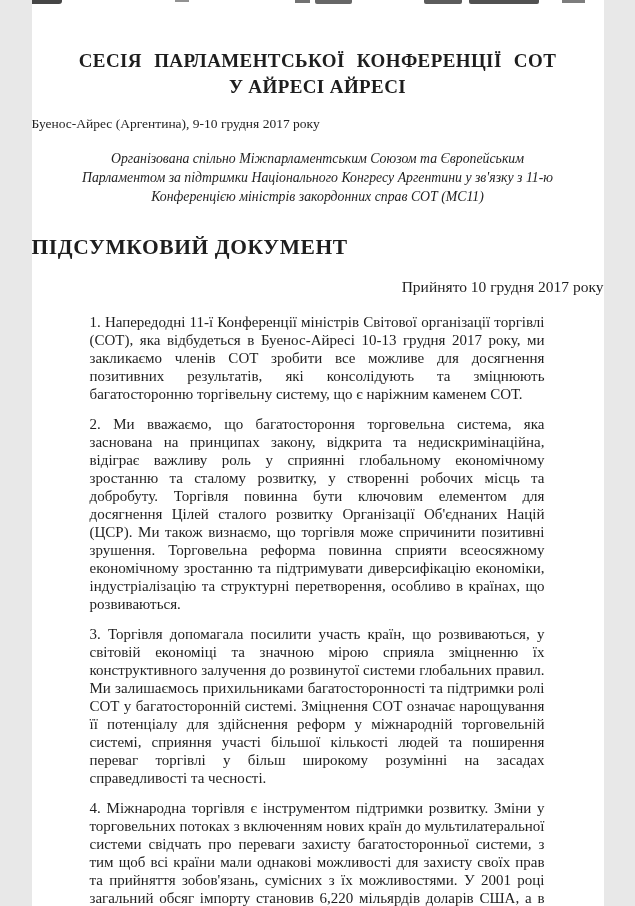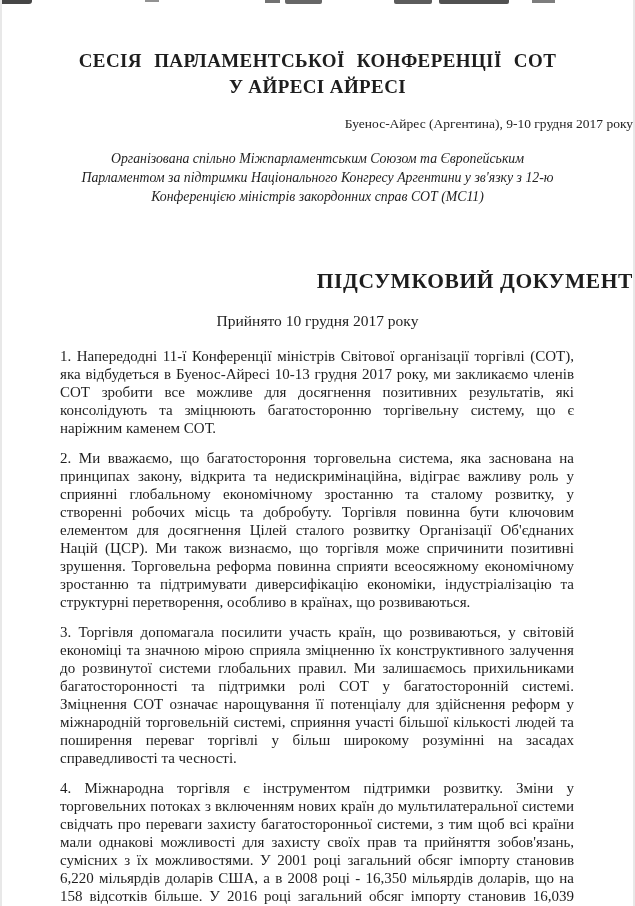--- a/index.html
+++ b/index.html
@@ -1,18 +1,18 @@
 <!DOCTYPE html>
 <html lang="uk"><head>
 <meta charset="utf-8">
 <style>
   html, body { margin: 0; padding: 0; background: #e8e8e8; }
   .page {
     position: relative;
-    width: 631px;
+    width: 572px;
     height: 906px;
     margin: 0 auto;
     background: #ffffff;
     color: #1e1e1e;
     font-family: "Liberation Serif", "DejaVu Serif", serif;
     overflow: hidden;
   }
   
   .artifact {
     position: absolute;
@@ -33,44 +33,44 @@
     text-align: center;
     font-size: 19px;
     font-weight: bold;
     line-height: 26px;
     letter-spacing: 0.4px;
   }
   .doc-title .line1 { word-spacing: 7px; }
 
   .date-line {
     margin-top: 15px;
-    text-align: right;
+    text-align: left;
     font-size: 13.5px;
     line-height: 17px;
   }
 
   .organizer-note {
     margin: 17px auto 0;
     max-width: 497px;
     text-align: center;
     font-style: italic;
     font-size: 13.8px;
     line-height: 19px;
   }
 
   .section-heading {
-    margin-top: 63px;
-    text-align: right;
+    margin-top: 29px;
+    text-align: left;
     font-size: 21.5px;
     line-height: 24px;
     letter-spacing: 0.6px;
   }
   .section-subheading {
     margin-top: 12px;
-    text-align: center;
+    text-align: right;
     font-size: 15.5px;
     line-height: 20px;
   }
 
   .body-text {
     margin: 16px 59px 0 58px;
   }
   .para {
     margin: 0 0 12px 0;
     font-size: 15px;
@@ -93,21 +93,21 @@
   <div class="artifact a7"></div>
 
   <header>
     <h1 class="doc-title">
       <div class="line1">СЕСІЯ ПАРЛАМЕНТСЬКОЇ КОНФЕРЕНЦІЇ СОТ</div>
       <div class="line2">У АЙРЕСІ АЙРЕСІ</div>
     </h1>
 
     <div class="date-line">Буенос-Айрес (Аргентина), 9-10 грудня 2017 року</div>
 
-    <div class="organizer-note">Організована спільно Міжпарламентським Союзом та Європейським Парламентом за підтримки Національного Конгресу Аргентини у зв'язку з 12-ю Конференцією міністрів закордонних справ СОТ (МС11)</div>
+    <div class="organizer-note">Організована спільно Міжпарламентським Союзом та Європейським Парламентом за підтримки Національного Конгресу Аргентини у зв'язку з 11-ю Конференцією міністрів закордонних справ СОТ (МС11)</div>
   </header>
 
   <section>
     <h2 class="section-heading">ПІДСУМКОВИЙ ДОКУМЕНТ</h2>
     <div class="section-subheading">Прийнято 10 грудня 2017 року</div>
   </section>
 
   <main class="body-text">
     <p class="para">1. Напередодні 11-ї Конференції міністрів Світової організації торгівлі (СОТ), яка відбудеться в Буенос-Айресі 10-13 грудня 2017 року, ми закликаємо членів СОТ зробити все можливе для досягнення позитивних результатів, які консолідують та зміцнюють багатосторонню торгівельну систему, що є наріжним каменем СОТ.</p>
     <p class="para">2. Ми вважаємо, що багатостороння торговельна система, яка заснована на принципах закону, відкрита та недискримінаційна, відіграє важливу роль у сприянні глобальному економічному зростанню та сталому розвитку, у створенні робочих місць та добробуту. Торгівля повинна бути ключовим елементом для досягнення Цілей сталого розвитку Організації Об'єднаних Націй (ЦСР). Ми також визнаємо, що торгівля може спричинити позитивні зрушення. Торговельна реформа повинна сприяти всеосяжному економічному зростанню та підтримувати диверсифікацію економіки, індустріалізацію та структурні перетворення, особливо в країнах, що розвиваються.</p>

